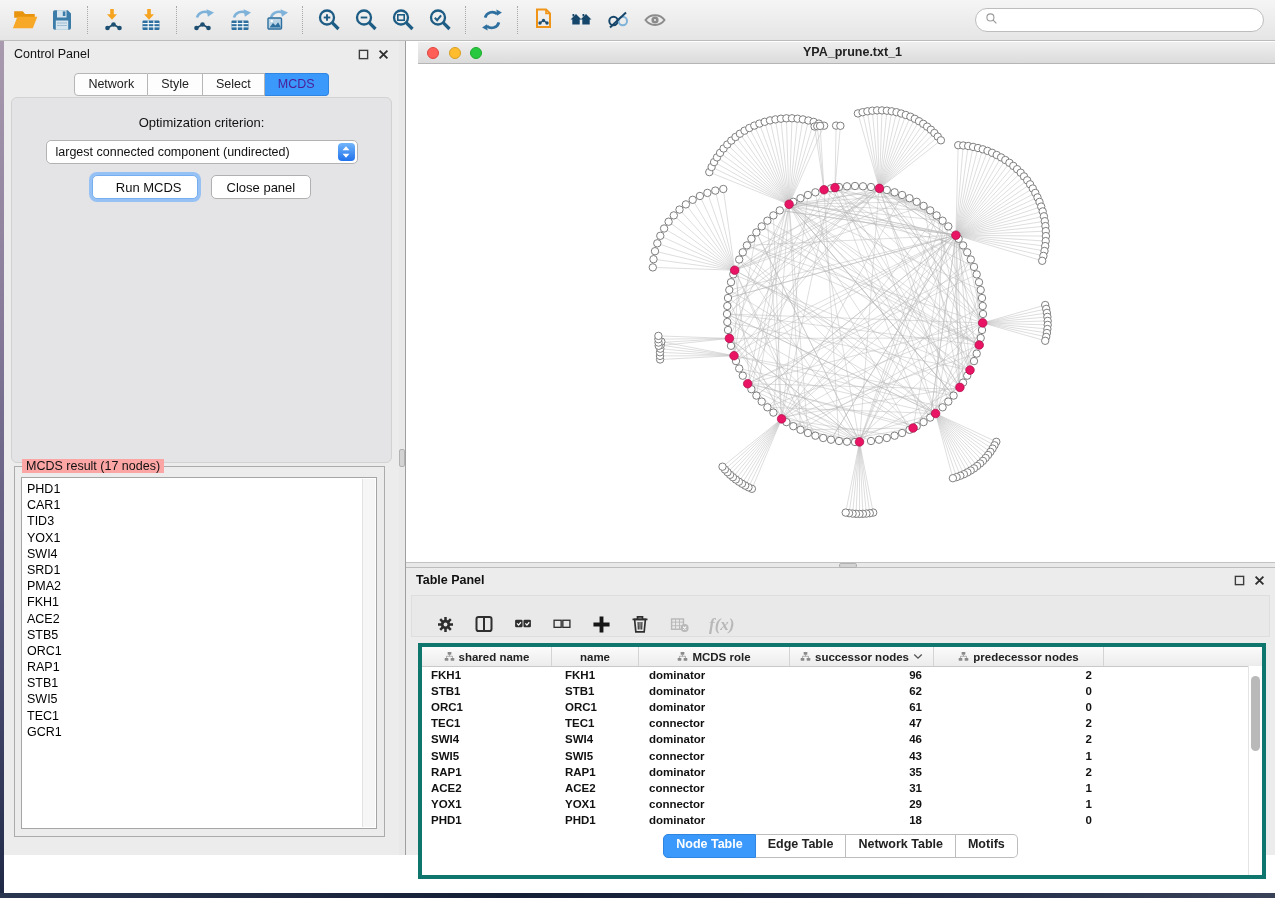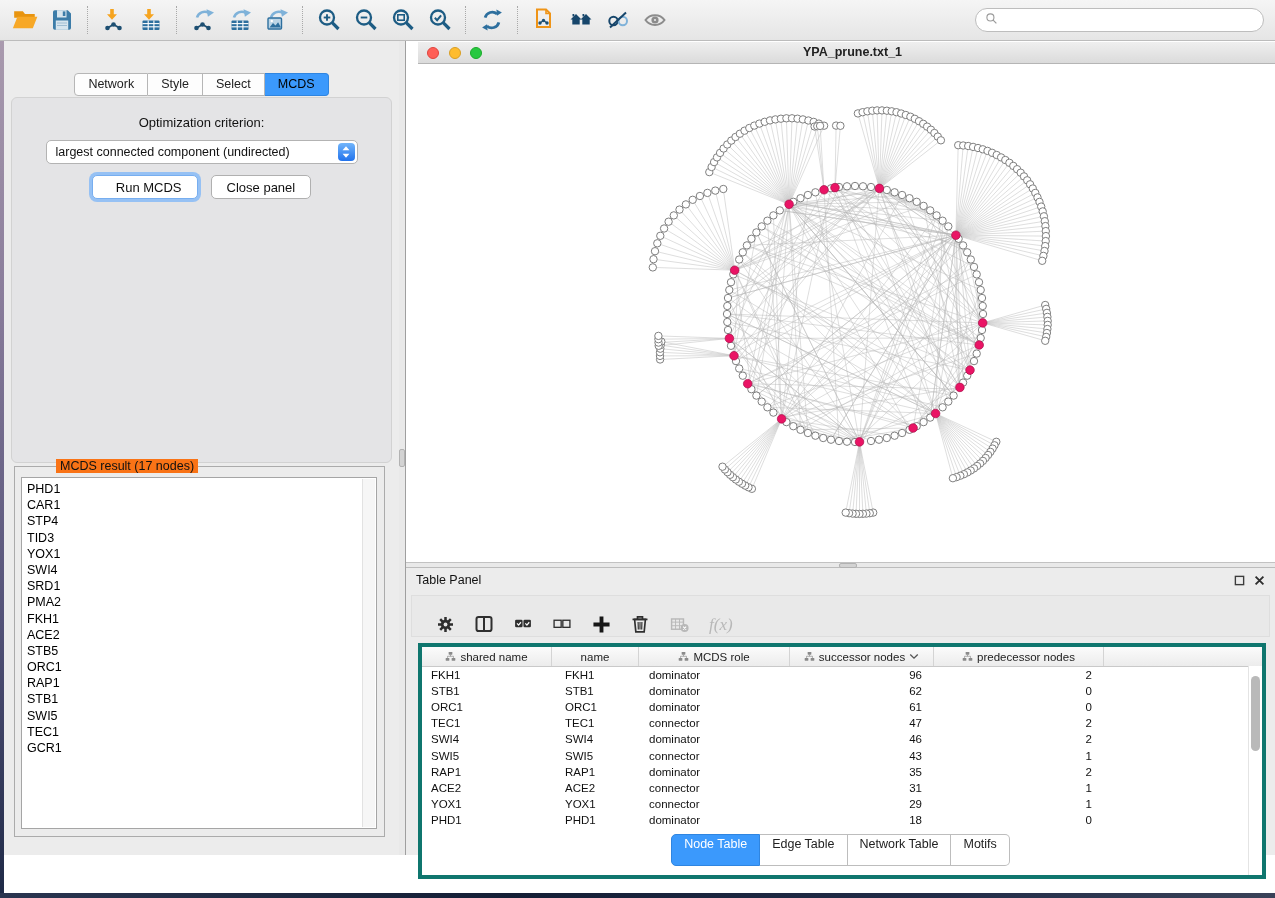--- a/index.html
+++ b/index.html
@@ -26,36 +26,36 @@
   .control-panel{position:absolute;left:4px;top:41px;width:395px;height:814px;background:#ececec;}
   .cp-header{position:absolute;left:0;top:0;width:100%;height:26px;display:flex;align-items:center;
              padding:0 10px;box-sizing:border-box;font-size:12.5px;}
   .win-btns{margin-left:auto;display:flex;gap:9px;align-items:center;}
   .win-btns span{display:flex;cursor:default;}
   .cp-tabs{position:absolute;left:0;top:32px;width:100%;display:flex;justify-content:center;}
   .cptab{font-size:12.5px;padding:3px 13px 4px;background:#fdfdfd;border:1px solid #b6b6b6;
          border-left-width:0;color:#222;}
   .cptab:first-child{border-left-width:1px;border-radius:4px 0 0 4px;}
   .cptab:last-child{border-radius:0 4px 4px 0;}
-  .cptab.active{background:#3b99fc;border-color:#2f85e0;color:#000000;}
+  .cptab.active{background:#3b99fc;border-color:#2f85e0;color:#4c1d95;}
   .cp-box{position:absolute;left:7px;top:56px;width:381px;height:366px;background:#e4e4e6;
           border:1px solid #d2d2d2;border-radius:6px;box-sizing:border-box;}
   .opt-label{margin-top:17px;text-align:center;font-size:13px;}
   .dropdown{margin:10px auto 0;width:312px;height:24px;background:#fff;border:1px solid #b3b3b3;
             border-radius:5px;display:flex;align-items:center;padding-left:9px;box-sizing:border-box;
             font-size:12.5px;position:relative;}
   .stepper{position:absolute;right:2px;top:2px;width:17px;height:18px;border-radius:4px;
            background:linear-gradient(#71b5fb,#2172ec);display:flex;align-items:center;justify-content:center;}
   .cp-btnrow{margin-top:11px;display:flex;justify-content:center;gap:13px;}
   .mac-btn{font-family:inherit;font-size:13px;color:#111;background:#fff;border:1px solid #b0b0b0;
            border-radius:5px;height:24px;padding:0 15px;}
   .mac-btn.focus{box-shadow:0 0 0 3px rgba(86,164,255,.55);border-color:#77aef0;padding-left:23px;}
   .mcds-group{position:absolute;left:10px;top:425px;width:371px;height:371px;
               border:1px solid #ababab;box-sizing:border-box;}
-  .legend{position:absolute;top:-8px;left:7px;background:#f97316;padding:0 4px;font-size:12.5px;margin-left:34px;}
+  .legend{position:absolute;top:-8px;left:7px;background:#fca5a5;padding:0 4px;font-size:12.5px;}
   .mcds-list{position:absolute;left:6px;top:10px;right:7px;bottom:7px;background:#fff;
              border:1px solid #a5a5a5;overflow:hidden;font-size:12.5px;line-height:16.2px;
              color:#000;padding:3px 0 0 5px;box-sizing:border-box;}
   .mcds-scroll{position:absolute;top:1px;right:1px;bottom:1px;width:12px;background:#f6f6f6;
              border-left:1px solid #e2e2e2;}
   .mitem{height:16.2px;}
   
   .vsplit{position:absolute;left:399px;top:41px;width:7px;height:814px;background:#e9e9e9;
           border-right:1px solid #9f9f9f;box-sizing:border-box;}
   .grip-v{position:absolute;left:0px;top:408px;width:4px;height:16px;background:#d3d3d3;
@@ -73,21 +73,21 @@
   .tl.red{left:9px;background:#ff5f57;border:1px solid #e0443e;}
   .tl.yellow{left:31px;background:#febc2e;border:1px solid #d89e24;}
   .tl.green{left:52px;background:#28c840;border:1px solid #1aab29;}
   .net-canvas{position:absolute;left:0;top:23px;width:869px;height:498px;background:#fff;}
   .net-canvas svg{display:block;}
   .chords line{stroke:#b3b3b3;stroke-width:.55;opacity:.8;}
   .fans line{stroke:#c8c8c8;stroke-width:.6;}
   .rn{fill:#fff;stroke:#7f7f7f;stroke-width:1;}
   .hub{fill:#ea1465;stroke:#a80e49;stroke-width:.7;}
   
-  .table-panel{position:absolute;left:406px;top:568px;width:869px;height:287px;background:#ececec;}
+  .table-panel{position:absolute;left:406px;top:568px;width:869px;height:287px;background:#ececec;font-weight:bold;}
   .tp-header{position:absolute;top:0;left:0;width:100%;height:24px;display:flex;align-items:center;
              padding:0 10px;box-sizing:border-box;font-size:12.5px;}
   .tp-toolbar{position:absolute;left:5px;right:5px;top:27px;height:42px;background:#e9e9e9;
               border:1px solid #dedede;display:flex;align-items:center;gap:17px;padding-left:22px;
               box-sizing:border-box;}
   .tool{min-width:22px;height:24px;display:flex;align-items:center;justify-content:center;margin-top:16px;}
   .tp-table{position:absolute;left:12px;top:75px;width:848px;height:236px;background:#fff;
             border:4px solid #0f766e;box-sizing:border-box;overflow:hidden;}
   .thead{display:flex;height:19px;background:linear-gradient(#fbfbfb,#ececec);
          border-bottom:1px solid #c9c9c9;}
@@ -97,21 +97,21 @@
   .c0{width:130px;}.c1{width:87px;}.c2{width:151px;}.c3{width:144px;}.c4{width:170px;}
   .tbody{position:relative;}
   .trow{display:flex;height:16.1px;align-items:center;font-size:11.5px;color:#111;}
   .td{box-sizing:border-box;white-space:nowrap;overflow:hidden;}
   .td.c0{padding-left:9px;}.td.c1{padding-left:13px;}.td.c2{padding-left:10px;}
   .td.c3{text-align:right;padding-right:12px;}.td.c4{text-align:right;padding-right:12px;}
   .tp-scroll{position:absolute;top:19px;right:0;bottom:0;width:13px;background:#fff;
              border-left:1px solid #e4e4e4;}
   .tp-thumb{position:absolute;left:2px;top:10px;width:9px;height:75px;background:#b9b9b9;border-radius:5px;}
   .tp-tabs{position:absolute;left:0;right:0;top:266px;display:flex;justify-content:center;}
-  .tptab{font-size:12.5px;padding:2px 12px 0;height:32px;box-sizing:border-box;background:#fff;
+  .tptab{font-size:12.5px;padding:2px 12px 0;height:24px;box-sizing:border-box;background:#fff;
          border:1px solid #bdbdbd;border-left-width:0;color:#222;}
   .tptab:first-child{border-left-width:1px;border-radius:5px 0 0 5px;}
   .tptab:last-child{border-radius:0 5px 5px 0;}
   .tptab.active{background:#3b99fc;border-color:#2f85e0;color:#fff;}
   
   .statusbar{position:absolute;left:4px;top:855px;width:1271px;height:38px;background:#ececec;
              border-top:1px solid #c3c3c3;box-sizing:border-box;}
   .sb-btn{position:absolute;left:8px;top:6px;width:31px;height:26px;background:#fafafa;
           border:1px solid #bdbdbd;border-radius:3px;display:flex;align-items:center;justify-content:center;}
   .mem-btn{position:absolute;right:10px;top:7px;height:25px;background:#fafafa;border:1px solid #bdbdbd;
@@ -287,20 +287,35 @@
             <circle cx="10" cy="10" r="6.5" fill="none" stroke="#9a9a9a" stroke-width="2"></circle>
             <line x1="15" y1="15" x2="21" y2="21" stroke="#9a9a9a" stroke-width="2.4"></line>
           </svg></span>
       <input placeholder="" style="">
     </div>
   </div>
 
   <div class="strip-left"></div>
 
   <div class="control-panel">
+    <div class="cp-header">
+      <span>Control Panel</span>
+      <span class="win-btns">
+        <span class="float-slot">
+            <svg viewBox="0 0 24 24" width="11" height="11">
+              <rect x="3" y="3" width="18" height="18" fill="none" stroke="#3c3c3c" stroke-width="3"></rect>
+            </svg>
+          </span>
+        <span class="close-slot">
+            <svg viewBox="0 0 24 24" width="11" height="11">
+              <path d="M3.5 3.5l17 17M20.5 3.5l-17 17" stroke="#2e2e2e" stroke-width="4"></path>
+            </svg>
+          </span>
+      </span>
+    </div>
     <div class="cp-tabs">
         <div class="cptab">Network</div>
         <div class="cptab">Style</div>
         <div class="cptab">Select</div>
         <div class="cptab active">MCDS</div>
       </div>
     <div class="cp-box">
       <div class="opt-label">Optimization criterion:</div>
       <div class="dropdown">
         <span>largest connected component (undirected)</span>
@@ -314,21 +329,20 @@
       <div class="cp-btnrow">
         <button class="mac-btn focus">Run MCDS</button>
         <button class="mac-btn">Close panel</button>
       </div>
     </div>
     <div class="mcds-group">
       <span class="legend">MCDS result (17 nodes)</span>
       <div class="mcds-list">
           <div class="mitem">PHD1</div>
           <div class="mitem">CAR1</div>
-          <div class="mitem">STP4</div>
           <div class="mitem">TID3</div>
           <div class="mitem">YOX1</div>
           <div class="mitem">SWI4</div>
           <div class="mitem">SRD1</div>
           <div class="mitem">PMA2</div>
           <div class="mitem">FKH1</div>
           <div class="mitem">ACE2</div>
           <div class="mitem">STB5</div>
           <div class="mitem">ORC1</div>
           <div class="mitem">RAP1</div>

